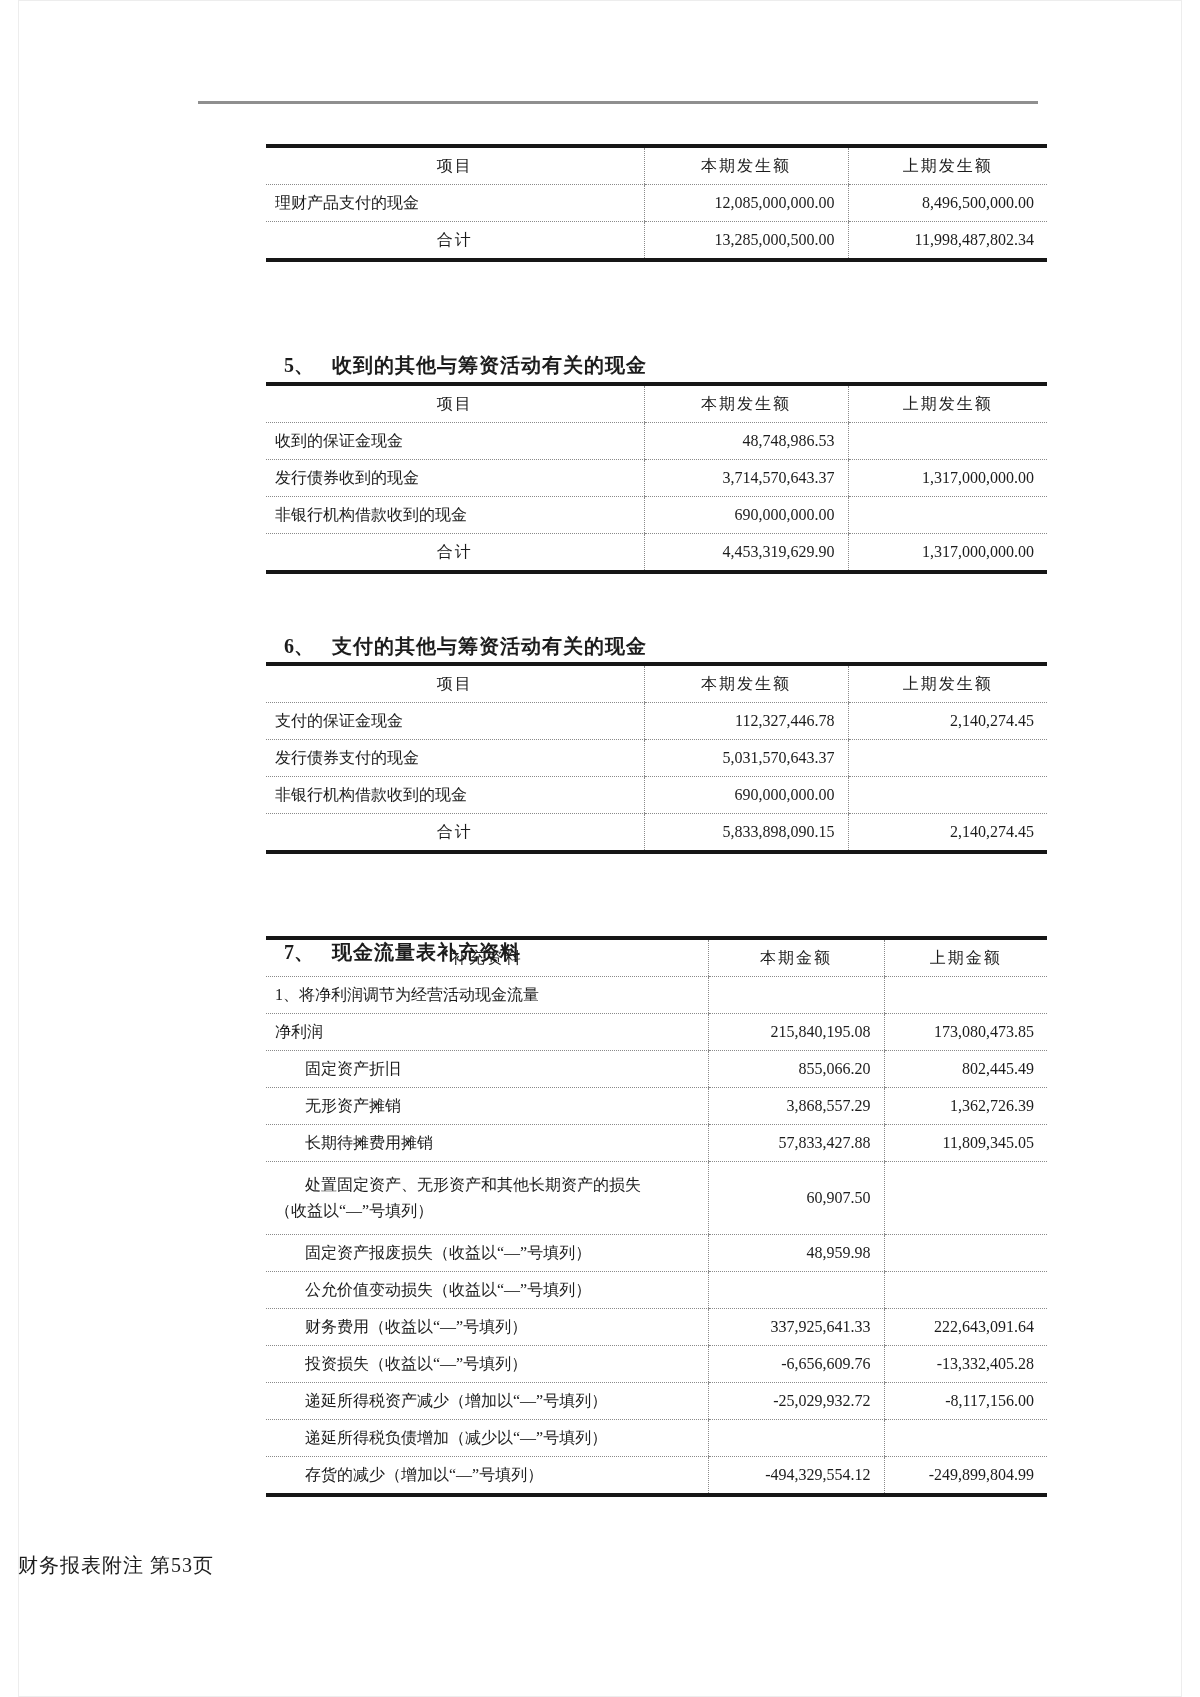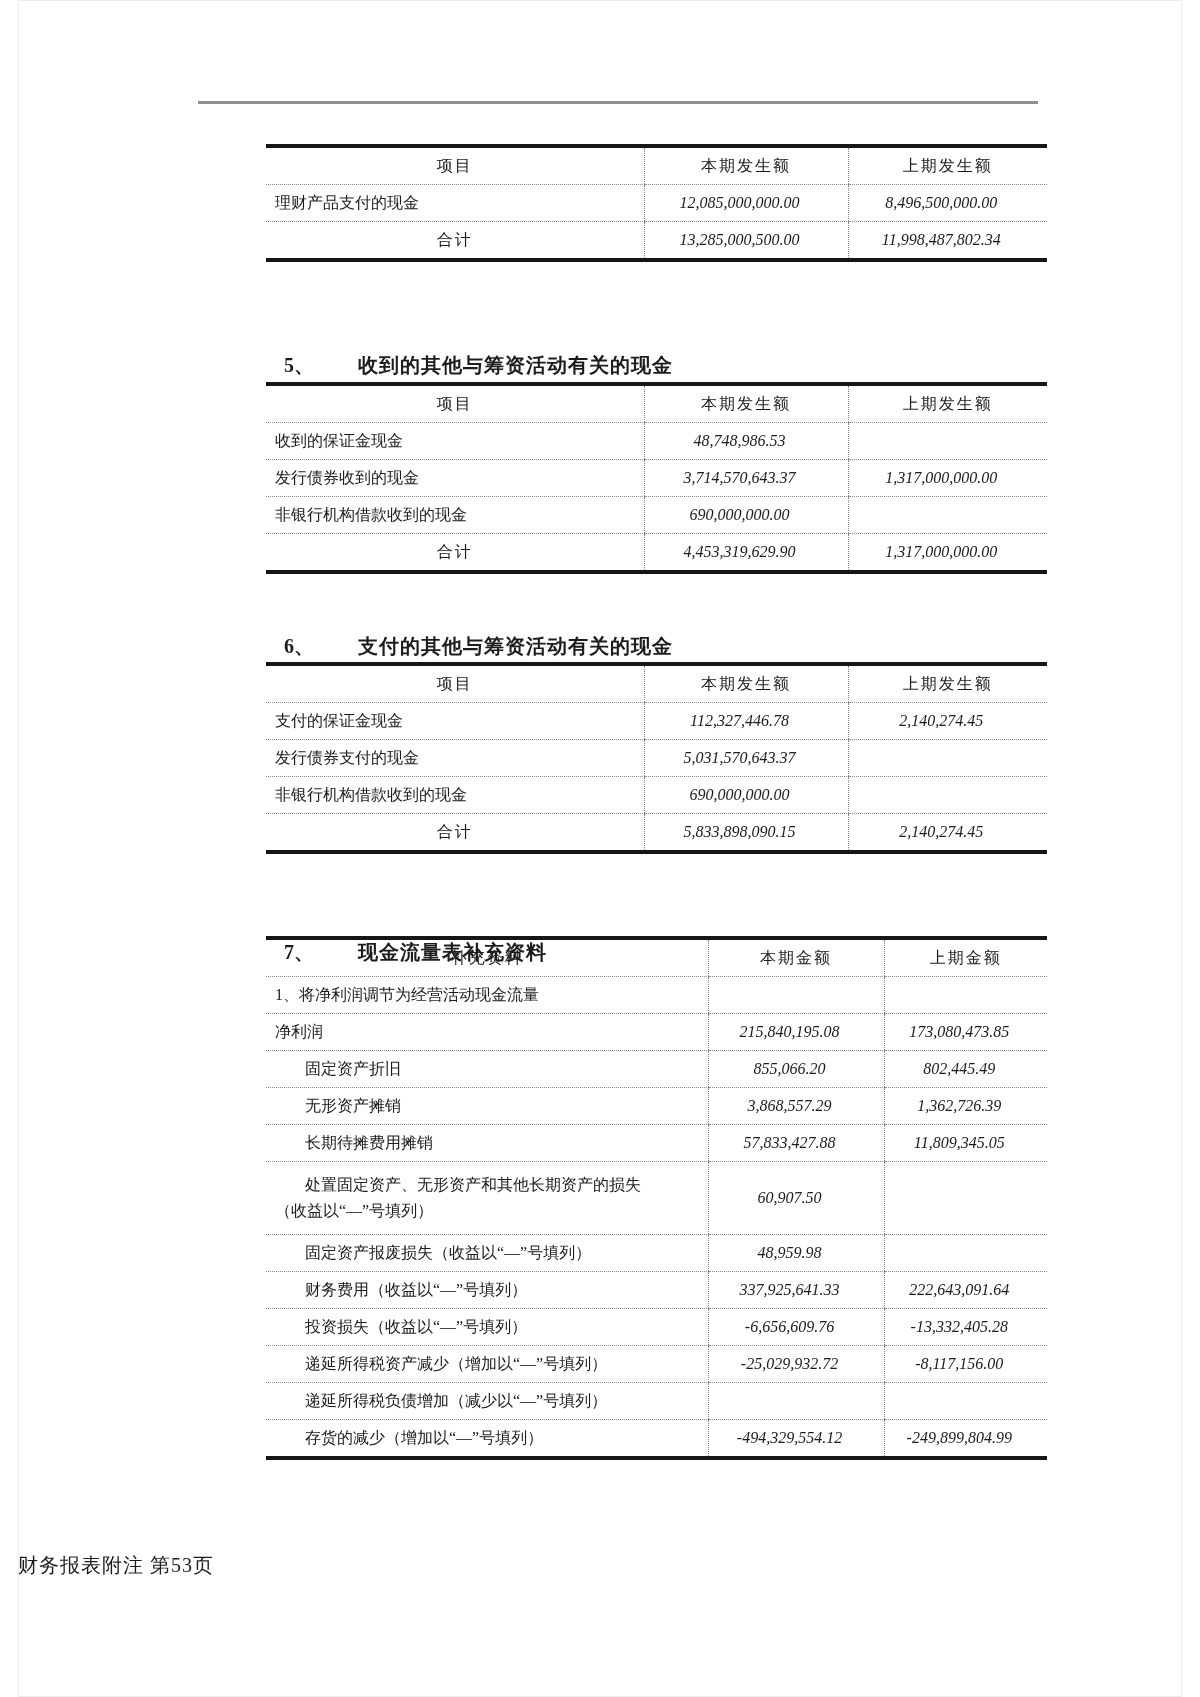--- a/index.html
+++ b/index.html
@@ -16,38 +16,38 @@
   .toprule{
     position:absolute;left:180px;top:101px;
     width:840px;height:3px;background:#8f8f8f;
   }
   .section-heading{
     position:absolute;left:248px;width:781px;height:26px;
     font-size:20px;font-weight:bold;line-height:26px;
     white-space:nowrap;
   }
   .section-heading .num{display:inline-block;margin-left:18px;}
-  .section-heading .ttl{display:inline-block;margin-left:44px;letter-spacing:1px;}
+  .section-heading .ttl{display:inline-block;margin-left:18px;letter-spacing:1px;}
   .tbl{position:absolute;left:248px;width:781px;}
   .tbl table{
     border-collapse:collapse;table-layout:fixed;width:781px;
     border-top:4px solid #161616;border-bottom:4px solid #161616;
   }
   .tbl td{
     height:36px;padding:0;font-size:16px;line-height:20px;
     border-bottom:1px dotted #8a8a8a;
     overflow:hidden;white-space:nowrap;
   }
   .tbl tr:last-child td{border-bottom:none;}
   .tbl td.v{border-left:1px dotted #8a8a8a;}
   .tbl td.head{text-align:center;letter-spacing:2px;}
   .tbl td.lbl{text-align:left;padding-left:9px;}
   .tbl td.lbl.ind{padding-left:39px;}
   .tbl td.lbl.ctr{text-align:center;padding-left:0;letter-spacing:2px;}
-  .tbl td.num{text-align:center;padding-right:13px;font-style:italic;}
+  .tbl td.num{text-align:right;padding-right:13px;}
   .t156 col.c1{width:378px;} .t156 col.c2{width:204px;} .t156 col.c3{width:199px;}
   .t7 col.c1{width:442px;} .t7 col.c2{width:176px;} .t7 col.c3{width:163px;}
   .tbl td.dbl{height:72px;white-space:normal;}
   .tbl td.dbl .l1{padding-left:30px;line-height:26px;}
   .tbl td.dbl .l2{padding-left:0;line-height:26px;}
   .footer{
     position:absolute;left:0;top:1552px;width:1200px;
     text-align:left;font-size:20px;letter-spacing:1px;
   }
 </style>
@@ -213,20 +213,25 @@
         </td>
         <td class="num v dbl">60,907.50</td>
         <td class="num v dbl"></td>
       </tr>
       <tr>
         <td class="lbl ind">固定资产报废损失（收益以“—”号填列）</td>
         <td class="num v">48,959.98</td>
         <td class="num v"></td>
       </tr>
       <tr>
+        <td class="lbl ind">公允价值变动损失（收益以“—”号填列）</td>
+        <td class="num v"></td>
+        <td class="num v"></td>
+      </tr>
+      <tr>
         <td class="lbl ind">财务费用（收益以“—”号填列）</td>
         <td class="num v">337,925,641.33</td>
         <td class="num v">222,643,091.64</td>
       </tr>
       <tr>
         <td class="lbl ind">投资损失（收益以“—”号填列）</td>
         <td class="num v">-6,656,609.76</td>
         <td class="num v">-13,332,405.28</td>
       </tr>
       <tr>

